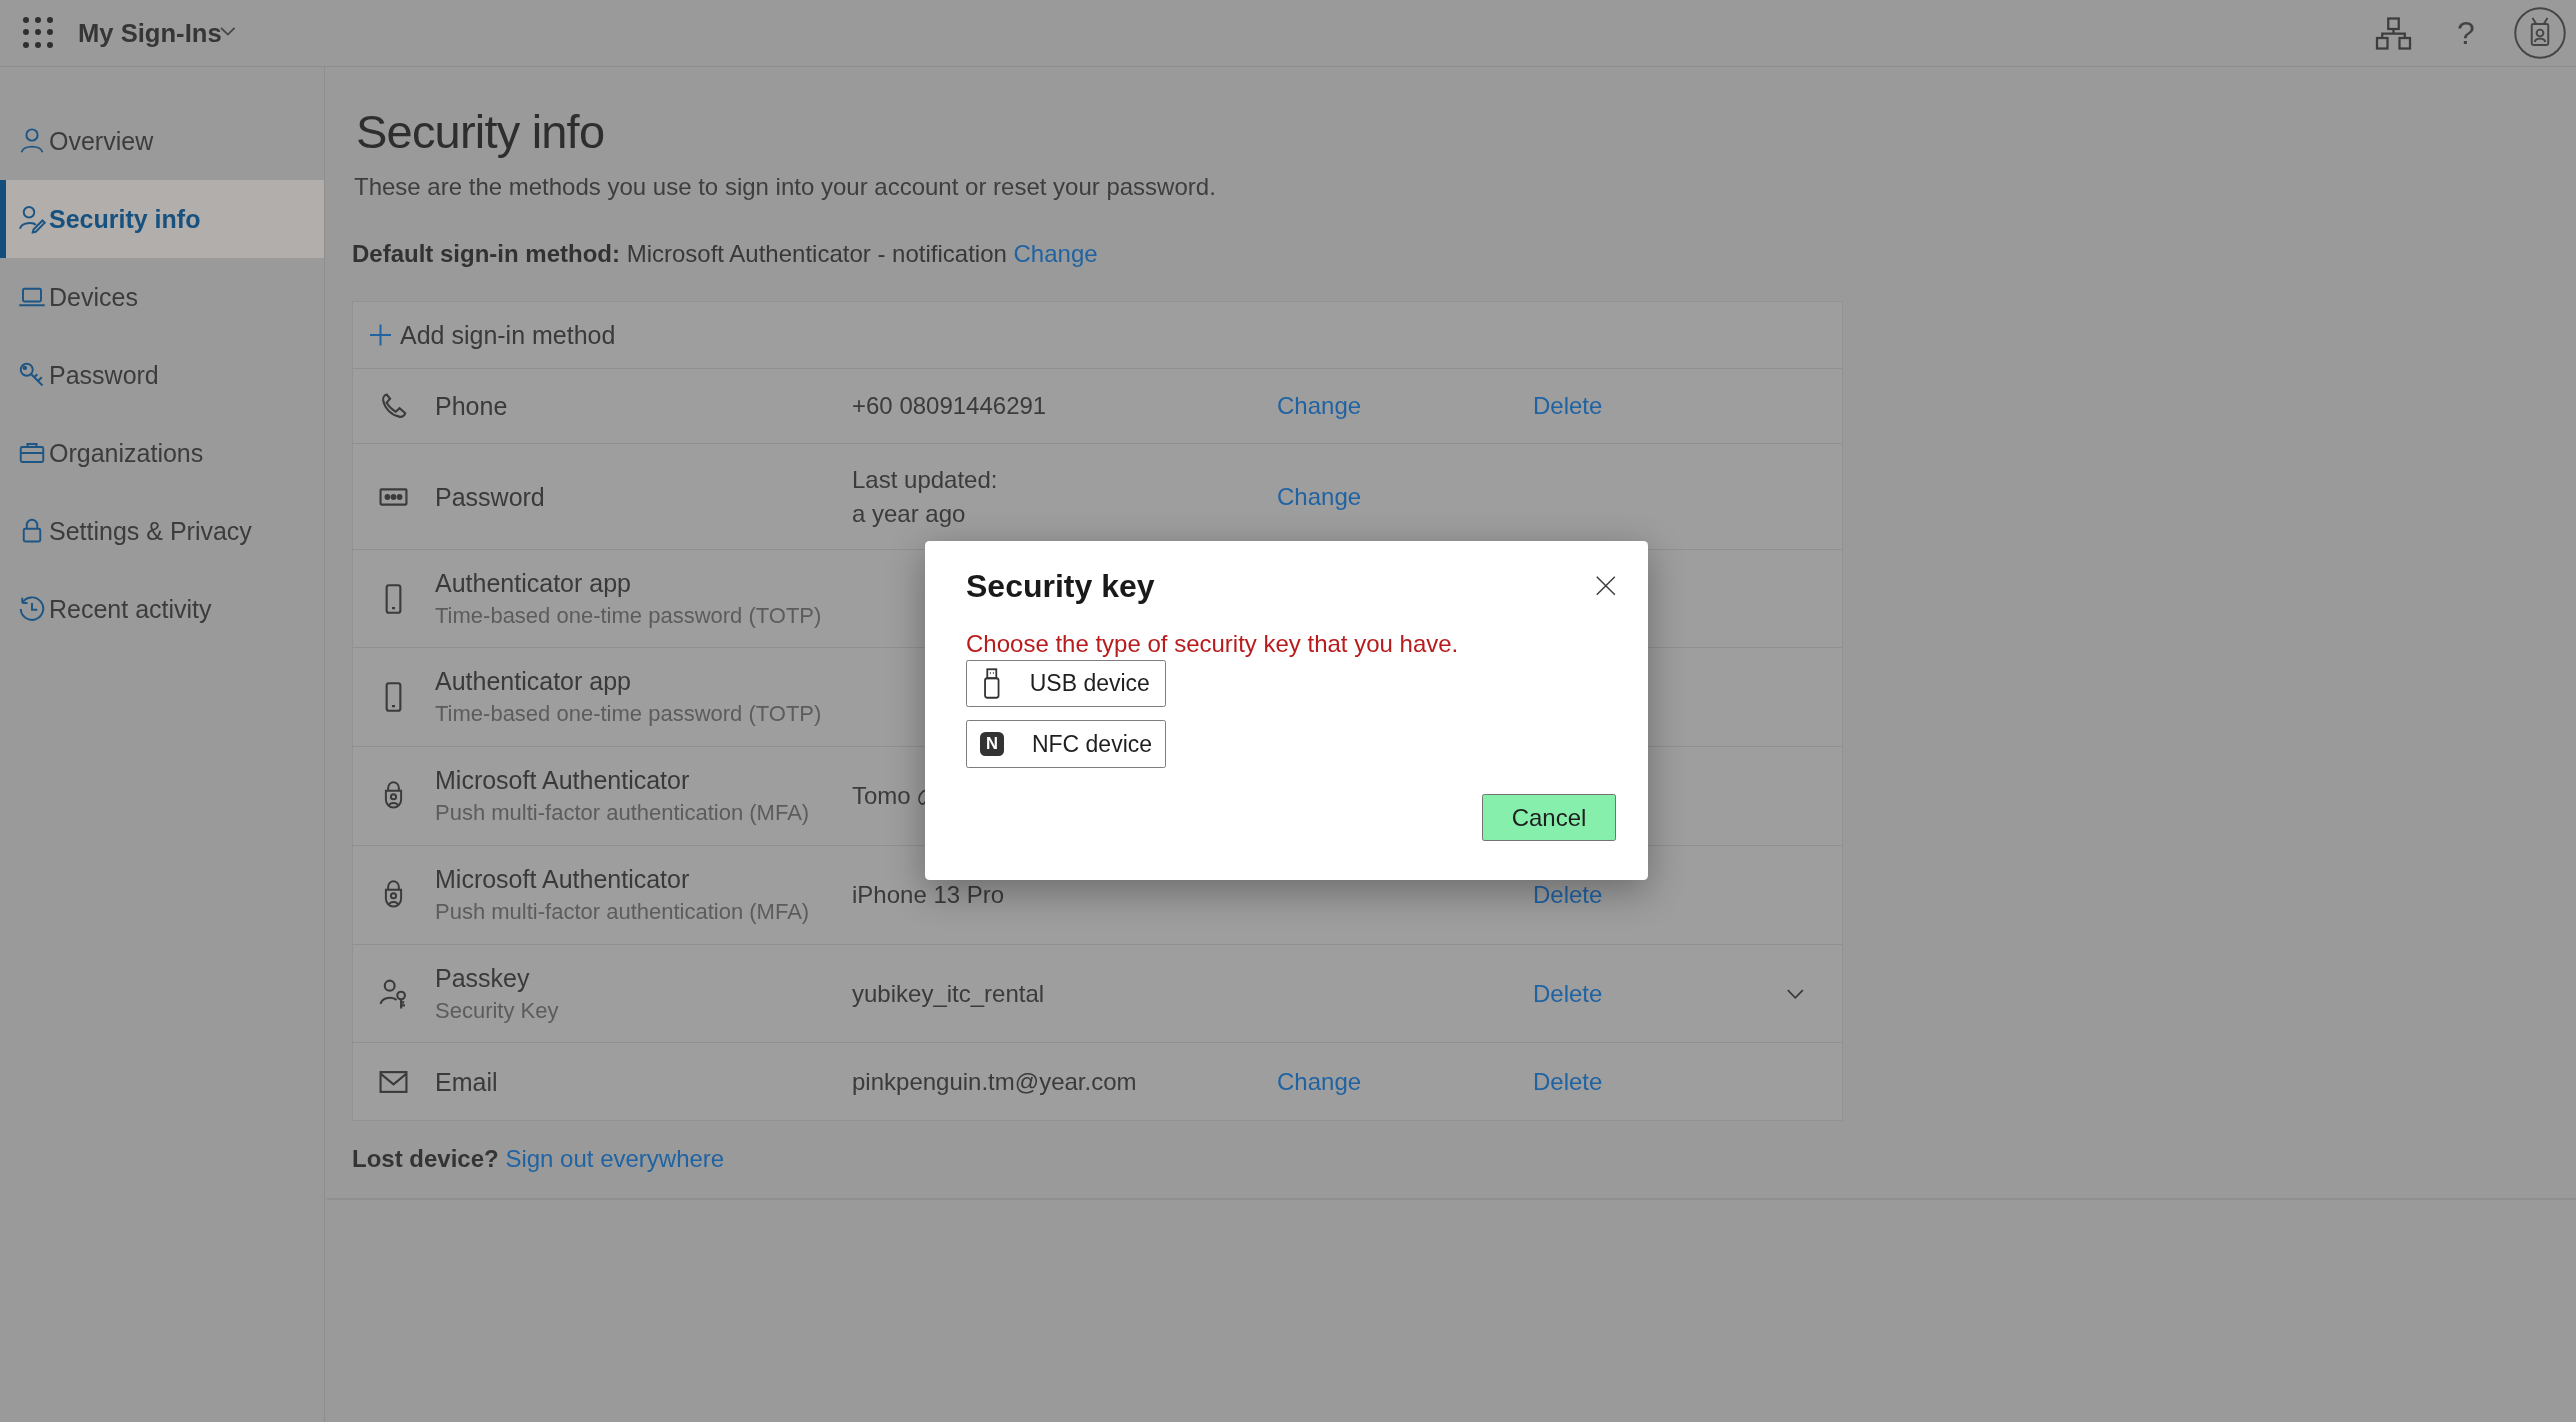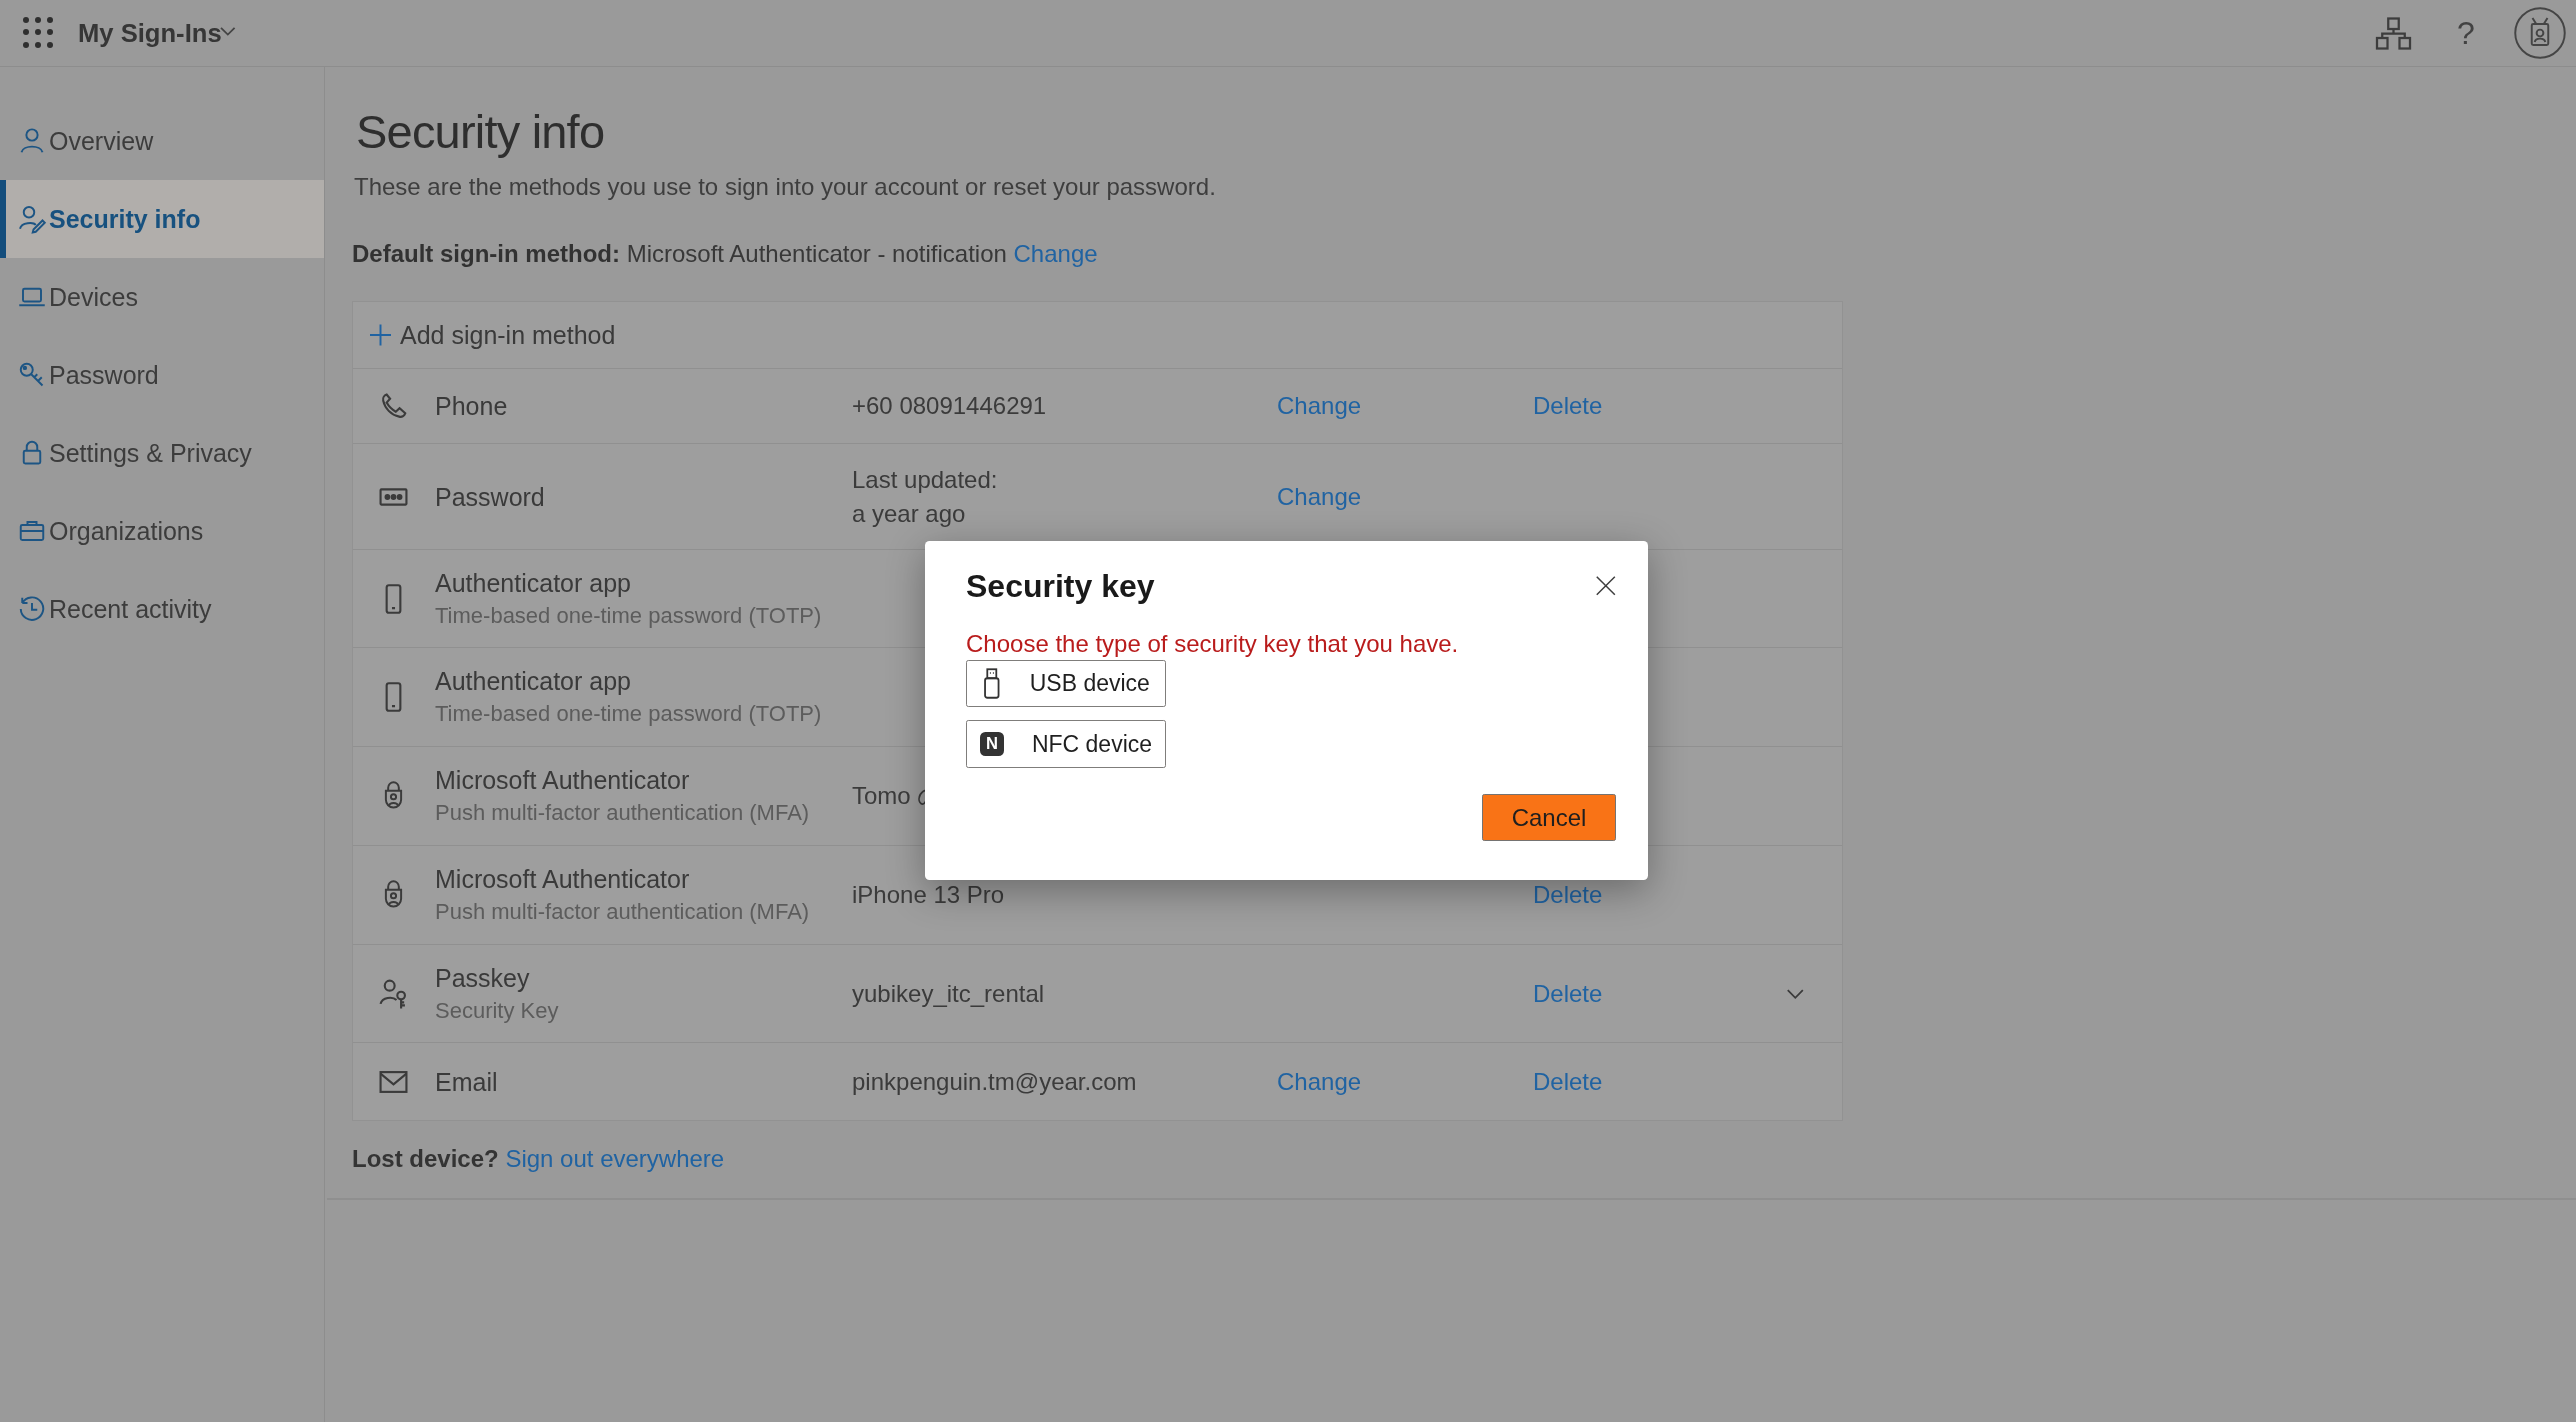--- a/index.html
+++ b/index.html
@@ -55,21 +55,21 @@
   .bottom-divider{position:absolute;left:327px;top:1198px;width:2249px;height:1.5px;background:#8f8f8f;}
   
   .dialog{position:absolute;left:925px;top:541px;width:723px;height:339px;background:#ffffff;border-radius:4.5px;box-shadow:0 10.5px 38px rgba(0,0,0,0.32);z-index:10;}
   .dlg-title{position:absolute;left:41px;top:27px;font-size:32px;font-weight:700;color:#1a1a1a;}
   .dlg-close{position:absolute;right:22.6px;top:25.6px;width:39px;height:39px;display:flex;align-items:center;justify-content:center;color:#3f3f3f;cursor:pointer;background:none;border:none;padding:0;}
   .dlg-desc{position:absolute;left:41px;top:89px;font-size:24px;color:#b91c1c;}
   .dlg-btn{position:absolute;left:41px;width:200px;height:47px;background:#fff;border:1.5px solid #7f7d7b;border-radius:2.3px;display:flex;align-items:center;justify-content:center;gap:28px;font-size:23px;color:#1f1f1f;cursor:pointer;font-family:inherit;box-sizing:border-box;}
   .usb-btn{top:119px;}
   .nfc-btn{top:179px;height:48px;}
   .nfc-mark{width:24px;height:24px;background:#333;border-radius:5.3px;color:#fff;font-size:16.6px;font-weight:700;display:flex;align-items:center;justify-content:center;}
-  .cancel-btn{position:absolute;left:557px;top:253px;width:134px;height:47px;background:#f97316;border:1.5px solid #757371;border-radius:2.3px;font-size:24px;color:#1f1f1f;cursor:pointer;font-family:inherit;}
+  .cancel-btn{position:absolute;left:557px;top:253px;width:134px;height:47px;background:#86efac;border:1.5px solid #757371;border-radius:2.3px;font-size:24px;color:#1f1f1f;cursor:pointer;font-family:inherit;}
   svg{display:block;}
 </style>
 </head>
 <body>
 
 <div class="topbar">
   <div class="waffle">
     <i></i>
       <i></i>
       <i></i>
@@ -141,34 +141,34 @@
         <circle cx="13" cy="13" r="8"></circle>
           <circle cx="10.5" cy="10.5" r="1.6"></circle>
         <path d="M19 19 L34 34 M28 28 L33 23 M23 23 L27 19"></path>
       </svg>
     </span>
     <span class="slabel">Password</span>
   </div>
   <div class="side-item">
     <span class="sicon">
       <svg width="30" height="30" viewBox="0 0 40 40" fill="none" stroke="currentColor" stroke-width="2.6">
+        <rect x="5" y="12" width="30" height="20" rx="2"></rect>
+        <path d="M14 12 V8 H26 V12 M5 20 H35"></path>
+      </svg>
+    </span>
+    <span class="slabel">Organizations</span>
+  </div>
+  <div class="side-item">
+    <span class="sicon">
+      <svg width="30" height="30" viewBox="0 0 40 40" fill="none" stroke="currentColor" stroke-width="2.6">
         <rect x="9" y="17" width="22" height="17" rx="2"></rect>
         <path d="M13 17 V12 a7 7 0 0 1 14 0 V17"></path>
       </svg>
     </span>
     <span class="slabel">Settings &amp; Privacy</span>
-  </div>
-  <div class="side-item">
-    <span class="sicon">
-      <svg width="30" height="30" viewBox="0 0 40 40" fill="none" stroke="currentColor" stroke-width="2.6">
-        <rect x="5" y="12" width="30" height="20" rx="2"></rect>
-        <path d="M14 12 V8 H26 V12 M5 20 H35"></path>
-      </svg>
-    </span>
-    <span class="slabel">Organizations</span>
   </div>
   <div class="side-item">
     <span class="sicon">
       <svg width="30" height="30" viewBox="0 0 40 40" fill="none" stroke="currentColor" stroke-width="2.6">
         <path d="M7 12 A15 15 0 1 1 5 20 M7 12 V5 M7 12 H14"></path>
         <path d="M20 12 V21 H27"></path>
       </svg>
     </span>
     <span class="slabel">Recent activity</span>
   </div>

